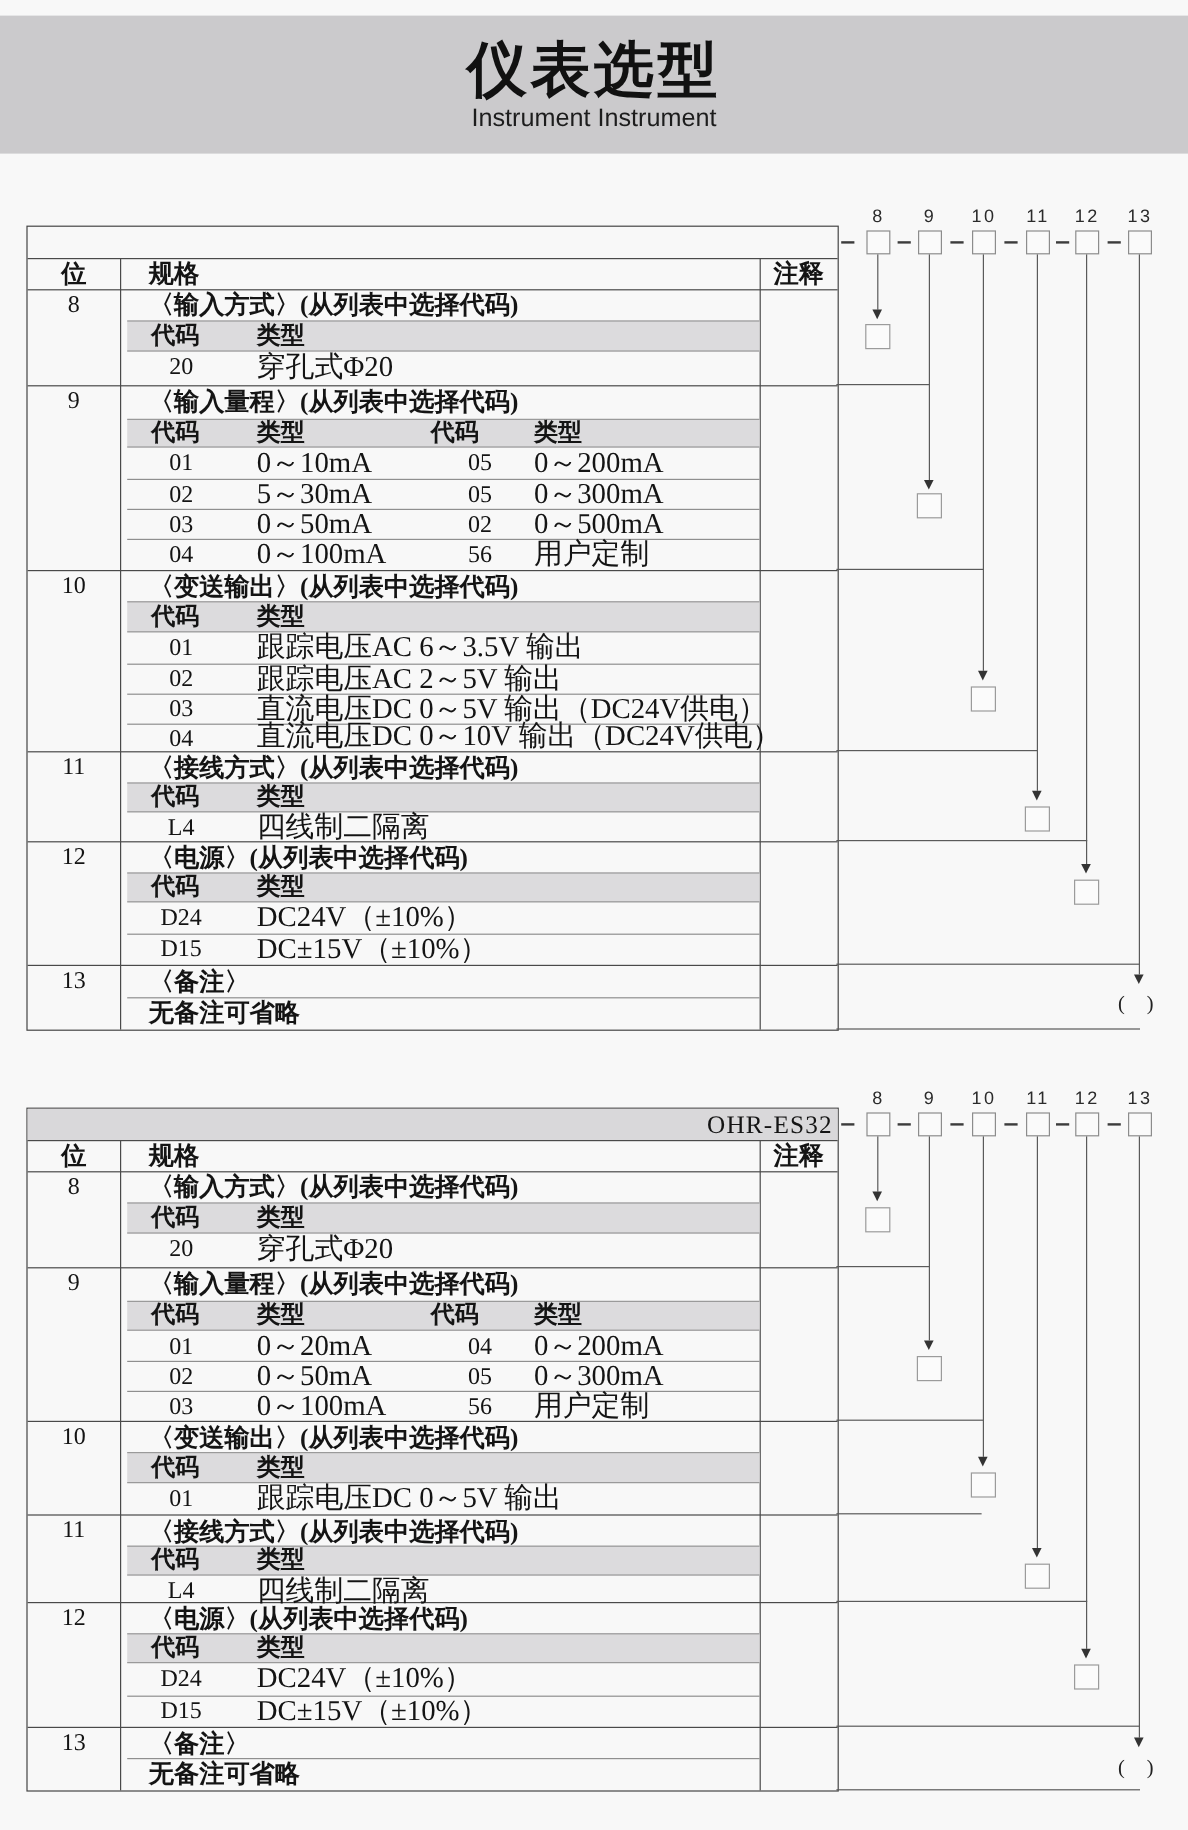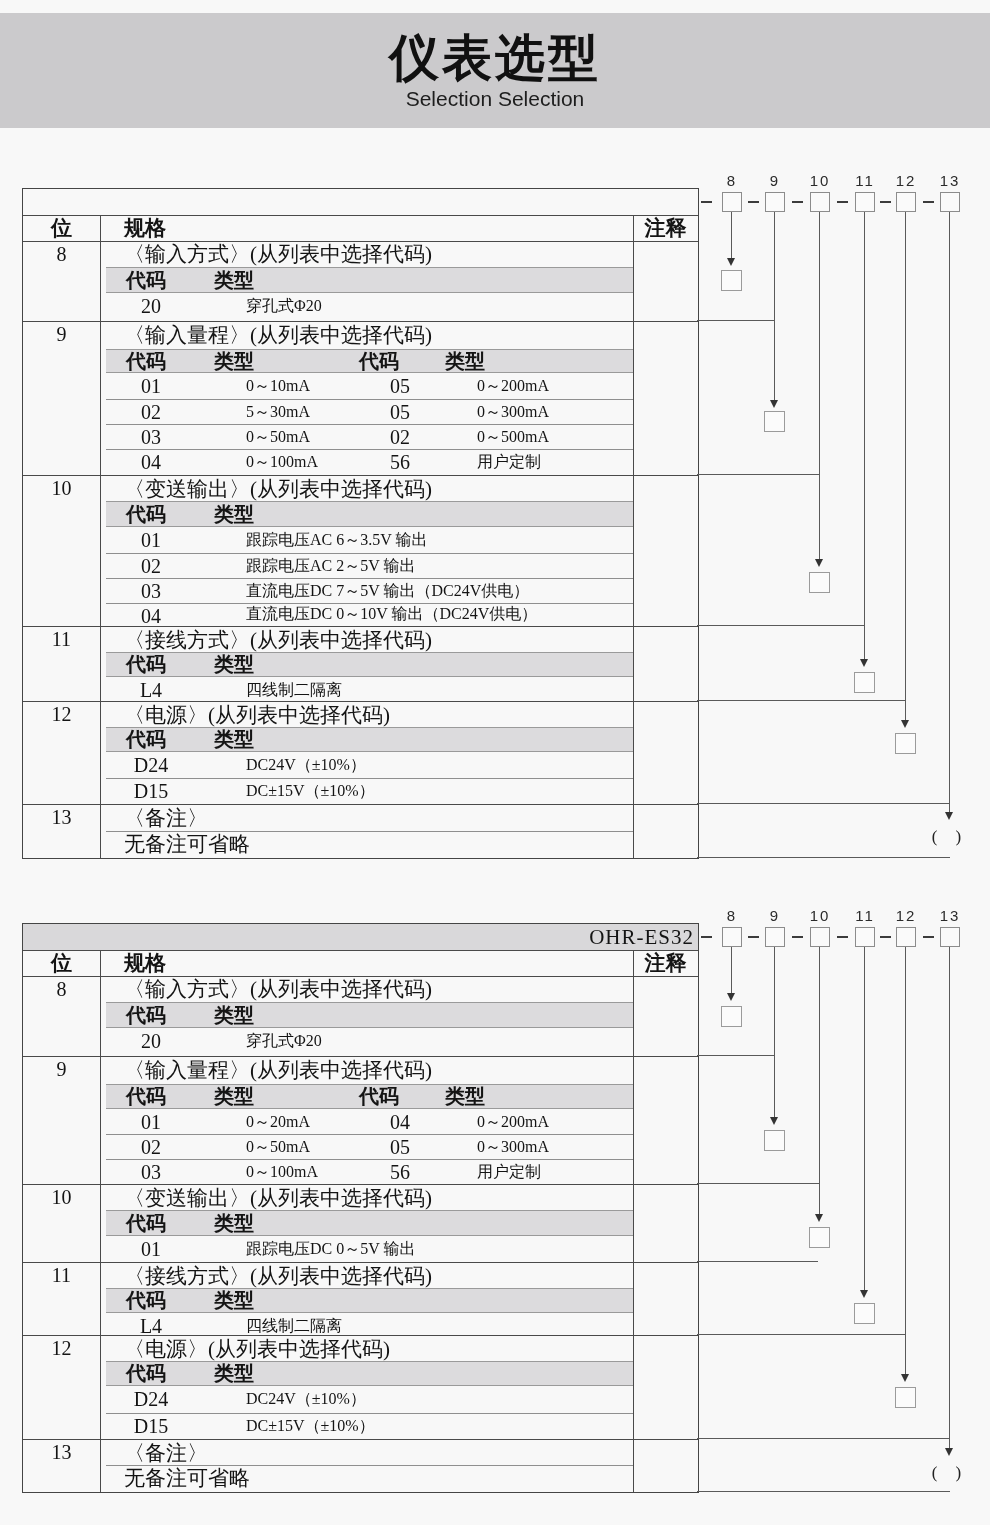--- a/index.html
+++ b/index.html
@@ -18,43 +18,43 @@
   .tmodel { position:absolute; right:4px; top:0; height:26px; line-height:26px; font-size:21px; letter-spacing:1px; white-space:nowrap; }
   .hcell { position:absolute; height:26px; line-height:26px; font-size:21px; font-weight:bold; top:26px; }
   .hpos  { left:0; width:77px; text-align:center; }
   .hspec { left:101px; }
   .hnote { left:610px; width:65px; text-align:center; }
   .vdiv   { position:absolute; width:1px; top:26px; background:#4a4a4a; }
   .hmajor { position:absolute; left:0; width:675px; height:1px; background:#4a4a4a; }
   .subline{ position:absolute; left:83px; width:527px; height:1px; background:#8f8f8f; }
   .band   { position:absolute; left:83px; width:527px; background:#dcdbdd; border-top:1px solid #9a9a9a; border-bottom:1px solid #9a9a9a; box-sizing:border-box; }
   .pos-num{ position:absolute; left:0; width:77px; text-align:center; font-size:20px; height:26px; line-height:26px; }
-  .blabel { position:absolute; left:101px; font-size:21px; height:27px; line-height:27px; white-space:nowrap; }
+  .blabel { position:absolute; left:101px; font-size:21px; height:27px; line-height:27px; white-space:nowrap;font-weight:bold; }
   .bh     { position:absolute; font-weight:bold; font-size:20px; height:24px; line-height:24px; white-space:nowrap; }
   .cellc  { position:absolute; width:70px; text-align:center; font-size:20px; height:26px; line-height:26px; }
-  .cellt  { position:absolute; font-size:16px; height:26px; line-height:26px; white-space:nowrap;margin-left:32px; }
+  .cellt  { position:absolute; font-size:24px; height:26px; line-height:26px; white-space:nowrap; }
 
   
   .dlabel { position:absolute; width:36px; text-align:center; font-family:"Liberation Sans","DejaVu Sans",sans-serif; font-size:15px; letter-spacing:2px; color:#2b2b2b; height:20px; line-height:20px; }
   .dbox   { position:absolute; width:20px; height:20px; border:1px solid #8c8c8c; background:#fafafa; box-sizing:border-box; }
   .dbox-sm{ position:absolute; width:21px; height:21px; border:1px solid #9b9b9b; background:#fbfbfb; box-sizing:border-box; }
   .ddash  { position:absolute; width:11px; height:2px; background:#3c3c3c; }
   .dvline { position:absolute; width:1px; background:#5a5a5a; }
   .dconn  { position:absolute; height:1px; left:697px; background:#5a5a5a; }
   .darrow { position:absolute; width:0; height:0; border-left:4px solid transparent; border-right:4px solid transparent; border-top:8px solid #333; }
   .dparen { position:absolute; width:44px; text-align:center; font-size:17px; letter-spacing:7px; height:22px; line-height:22px; color:#222; }
 </style>
 </head>
 <body>
 
 <div class="canvas">
 
   <div class="banner">
     <div class="banner-title">仪表选型</div>
-    <div class="banner-sub">Selection Selection</div>
+    <div class="banner-sub">Instrument Instrument</div>
   </div>
 
   <section class="sel-table" style="top:188px; height:669px;">
     <span class="hcell hpos">位</span>
     <span class="hcell hspec">规格</span>
     <span class="hcell hnote">注释</span>
 
     <div class="vdiv" style="left:77px;  height:643px;"></div>
     <div class="vdiv" style="left:610px; height:643px;"></div>
     <div class="hmajor" style="top:26px;"></div>
@@ -105,21 +105,21 @@
     <div class="band" style="top:312px; height:26px;"></div>
     <span class="bh" style="left:103px; top:313px;">代码</span>
     <span class="bh" style="left:191px; top:313px;">类型</span>
     <span class="cellc" style="left:93px;  top:338px;">01</span>
     <span class="cellt" style="left:191px; top:338px;">跟踪电压AC 6～3.5V 输出</span>
     <div class="subline" style="top:364px;"></div>
     <span class="cellc" style="left:93px;  top:364px;">02</span>
     <span class="cellt" style="left:191px; top:364px;">跟踪电压AC 2～5V 输出</span>
     <div class="subline" style="top:389px;"></div>
     <span class="cellc" style="left:93px;  top:389px;">03</span>
-    <span class="cellt" style="left:191px; top:389px;">直流电压DC 7～5V 输出（DC24V供电）</span>
+    <span class="cellt" style="left:191px; top:389px;">直流电压DC 0～5V 输出（DC24V供电）</span>
     <div class="subline" style="top:414px;"></div>
     <span class="cellc" style="left:93px;  top:414px;">04</span>
     <span class="cellt" style="left:191px; top:412px;">直流电压DC 0～10V 输出（DC24V供电）</span>
 
     <span class="pos-num" style="top:437px;">11</span>
     <span class="blabel" style="top:438px;">〈接线方式〉(从列表中选择代码)</span>
     <div class="band" style="top:463px; height:25px;"></div>
     <span class="bh" style="left:103px; top:463px;">代码</span>
     <span class="bh" style="left:191px; top:463px;">类型</span>
     <span class="cellc" style="left:93px;  top:488px;">L4</span>

